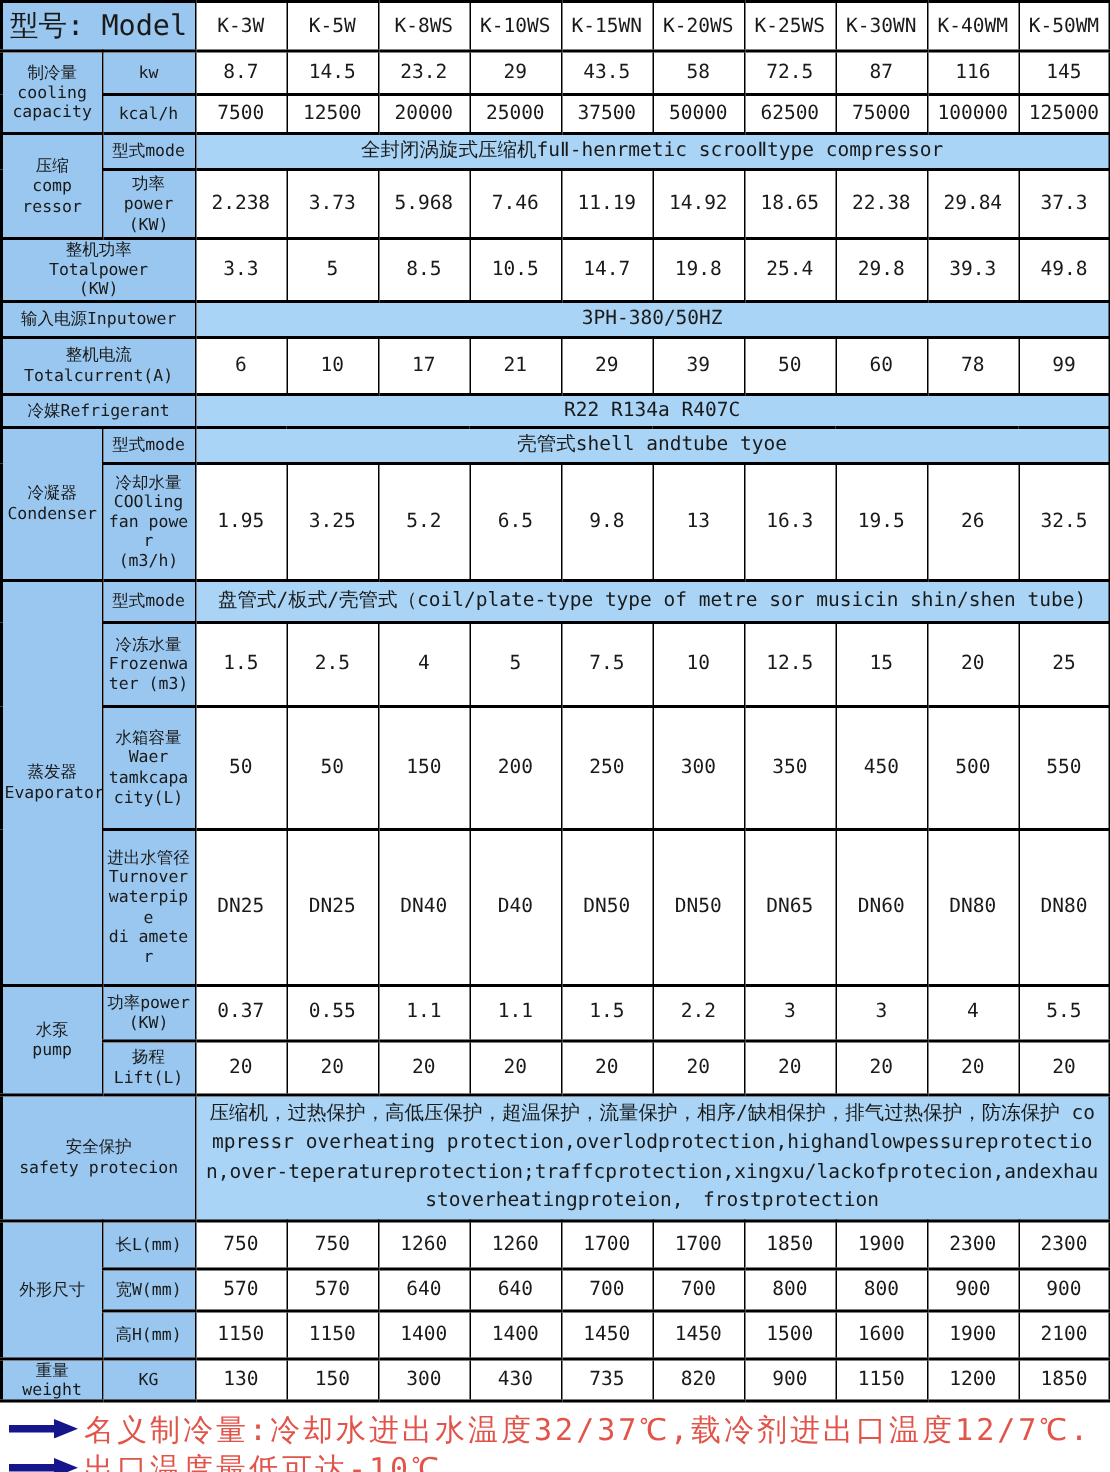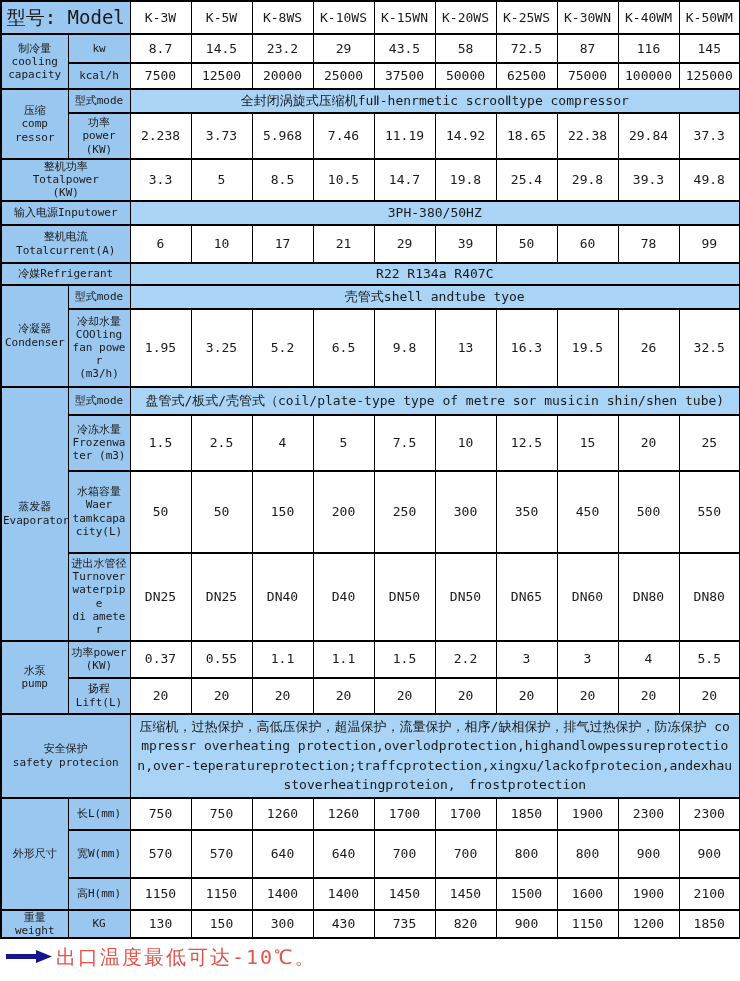--- a/index.html
+++ b/index.html
@@ -199,21 +199,21 @@
         <td class="val">50</td>
         <td class="val">150</td>
         <td class="val">200</td>
         <td class="val">250</td>
         <td class="val">300</td>
         <td class="val">350</td>
         <td class="val">450</td>
         <td class="val">500</td>
         <td class="val">550</td>
       </tr>
-  <tr style="height:88px">
+  <tr style="height:104px">
     <td class="lbl sub">进出水管径
 Turnover
 waterpipe
 di ameter</td>
   <td class="val">DN25</td>
         <td class="val">DN25</td>
         <td class="val">DN40</td>
         <td class="val">D40</td>
         <td class="val">DN50</td>
         <td class="val">DN50</td>
@@ -267,21 +267,21 @@
         <td class="val">750</td>
         <td class="val">1260</td>
         <td class="val">1260</td>
         <td class="val">1700</td>
         <td class="val">1700</td>
         <td class="val">1850</td>
         <td class="val">1900</td>
         <td class="val">2300</td>
         <td class="val">2300</td>
       </tr>
-  <tr style="height:48px">
+  <tr style="height:28px">
     <td class="lbl sub nw">宽W(mm)</td>
   <td class="val">570</td>
         <td class="val">570</td>
         <td class="val">640</td>
         <td class="val">640</td>
         <td class="val">700</td>
         <td class="val">700</td>
         <td class="val">800</td>
         <td class="val">800</td>
         <td class="val">900</td>
@@ -317,15 +317,21 @@
         <td class="val">1850</td>
       </tr>
 </tbody>
   </table>
 
 <div class="notes">
   <div class="note">
     <svg class="arrow" width="46" height="13" viewBox="0 0 46 13">
       <path d="M0 4 H30 V0 L46 6.5 L30 13 V9 H0 Z" fill="#15158c"></path>
     </svg>
+    <span>名义制冷量:冷却水进出水温度32/37℃,载冷剂进出口温度12/7℃.</span>
+  </div>
+  <div class="note">
+    <svg class="arrow" width="46" height="13" viewBox="0 0 46 13">
+      <path d="M0 4 H30 V0 L46 6.5 L30 13 V9 H0 Z" fill="#15158c"></path>
+    </svg>
     <span>出口温度最低可达-10℃。</span>
   </div>
 </div>
 
 </body></html>

